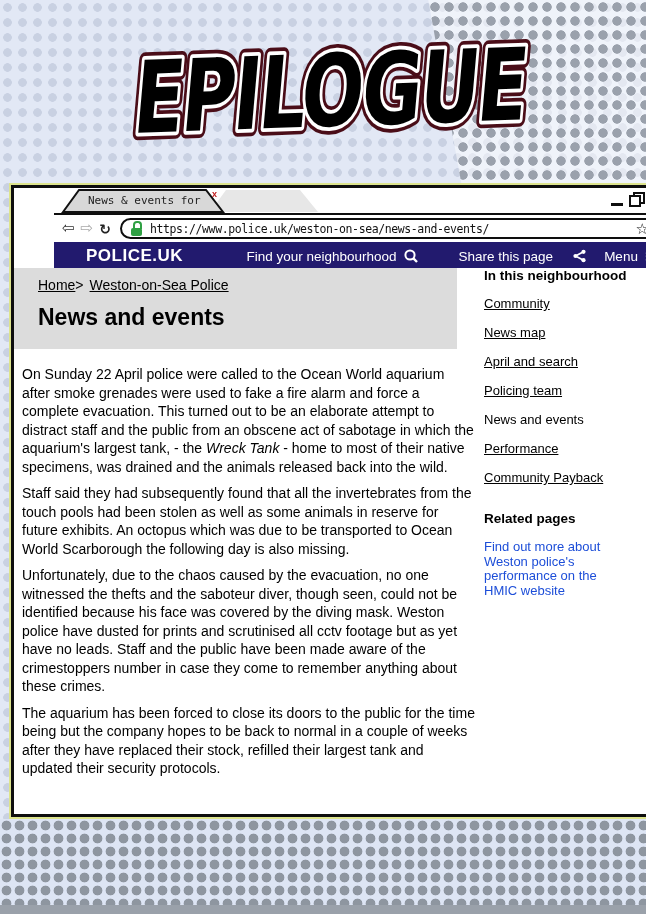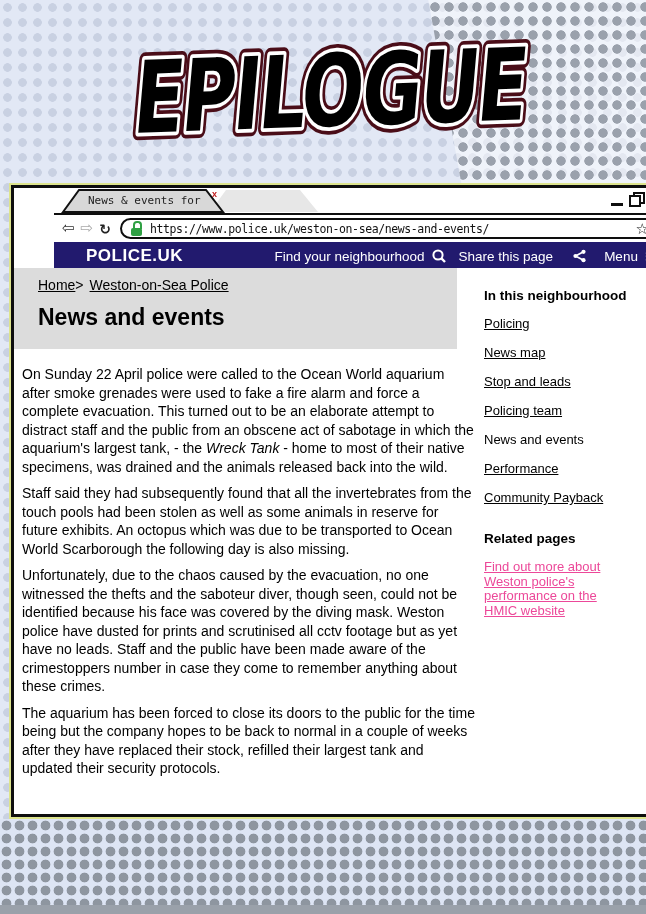--- a/index.html
+++ b/index.html
@@ -57,45 +57,45 @@
   .lock::after{content:"";position:absolute;bottom:0;left:0;width:11px;height:8px;
     background:#2fa043;border-radius:2px;}
   .url-text{font-family:"DejaVu Sans Mono",monospace;font-size:11.5px;letter-spacing:-.4px;
     color:#111;white-space:nowrap;overflow:hidden;flex:1;}
   .star{font-family:"DejaVu Sans",sans-serif;font-size:15px;color:#111;flex:none;margin-left:4px;}
 
   .sitebar{height:28px;background:#221a6e;color:#fff;display:flex;align-items:center;padding:0 10px;}
   .brand{font-weight:bold;font-size:17px;letter-spacing:.5px;margin-left:22px;}
   .site-link{display:flex;align-items:center;gap:6px;font-size:13.5px;color:#ffffff;cursor:default;}
   .find{margin-left:auto;}
-  .share{margin-left:12px;gap:20px;}
+  .share{margin-left:40px;gap:20px;}
   .menu{margin-left:18px;}
   .menu-glyph{font-size:18px;line-height:1;font-family:"DejaVu Sans",sans-serif;}
 
   .content{position:absolute;left:0;right:0;top:80px;bottom:0;background:#fff;overflow:hidden;}
   .gray-head{position:absolute;left:0;top:0;width:443px;height:81px;background:#dcdcdc;
     padding:9px 0 0 24px;box-sizing:border-box;}
   .crumbs{font-size:14px;color:#000;}
   .crumbs a{color:#000;text-decoration:underline;cursor:pointer;}
   .crumb-sep{margin-right:6px;}
   .article-title{font-size:23px;font-weight:bold;margin:11px 0 0 0;color:#000;}
 
   .article{position:absolute;left:8px;top:97px;width:454px;font-size:14px;line-height:18.5px;color:#000;}
   .article p{margin:0 0 8px 0;}
   .article .em{font-style:italic;}
 
-  .sidebar{position:absolute;left:456px;top:20px;width:164px;font-size:13px;color:#000;}
+  .sidebar{position:absolute;left:456px;top:0;width:164px;font-size:13px;color:#000;}
   .sb-heading{font-weight:bold;font-size:13.5px;margin:0 0 0 14px;}
   .sb-list{list-style:none;margin:14px 0 0 14px;padding:0;}
   .sb-list li{margin:0 0 15px 0;line-height:14px;}
   .sb-list a{color:#000;text-decoration:underline;cursor:pointer;}
   .sb-list li.current span{text-decoration:none;}
   .related-heading{font-weight:bold;font-size:13.5px;margin:26px 0 0 14px;}
   .related-link{display:block;margin:14px 0 16px 14px;width:124px;line-height:14.5px;
-    color:#ec4899;text-decoration:underline;cursor:pointer;}
+    color:#1d4ed8;cursor:pointer;}
 </style>
 </head>
 <body>
 
 <div class="page">
 
   <div class="dots-subtle"></div>
   <div class="dots-topright"></div>
   <div class="dots-bottom"></div>
   <div class="bottom-bar"></div>
@@ -171,23 +171,23 @@
       <div class="article">
         <p><span>On Sunday 22 April police were called to the Ocean World aquarium after smoke grenades were used to fake a fire alarm and force a complete evacuation.  This turned out to be an elaborate attempt to distract staff and the public from an obscene act of sabotage in which the aquarium's largest tank, - the </span><span class="em">Wreck Tank</span><span> - home to most of their native specimens, was drained and the animals released back into the wild.</span></p>
         <p>Staff said they had subsequently found that all the invertebrates from the touch pools had been stolen as well as some animals in reserve for future exhibits.  An octopus which was due to be transported to Ocean World Scarborough the following day is also missing.</p>
         <p>Unfortunately, due to the chaos caused by the evacuation, no one witnessed the thefts and the saboteur diver, though seen, could not be identified because his face was covered by the diving mask.  Weston police have dusted for prints and scrutinised all cctv footage but as yet have no leads.  Staff and the public have been made aware of the crimestoppers number in case they come to remember anything about these crimes.</p>
         <p>The aquarium has been forced to close its doors to the public for the time being but the company hopes to be back to normal in a couple of weeks after they have replaced their stock, refilled their largest tank and updated their security protocols.</p>
       </div>
 
       <div class="sidebar">
         <div class="sb-heading">In this neighbourhood</div>
         <ul class="sb-list">
-          <li><a>Policing</a></li>
+          <li><a>Community</a></li>
           <li><a>News map</a></li>
-          <li><a>Stop and leads</a></li>
+          <li><a>April and search</a></li>
           <li><a>Policing team</a></li>
           <li class="current"><span>News and events</span></li>
           <li><a>Performance</a></li>
           <li><a>Community Payback</a></li>
         </ul>
         <div class="related-heading">Related pages</div>
         <a class="related-link">Find out more about Weston police's performance on the HMIC website</a>
       </div>
 
     </div>

